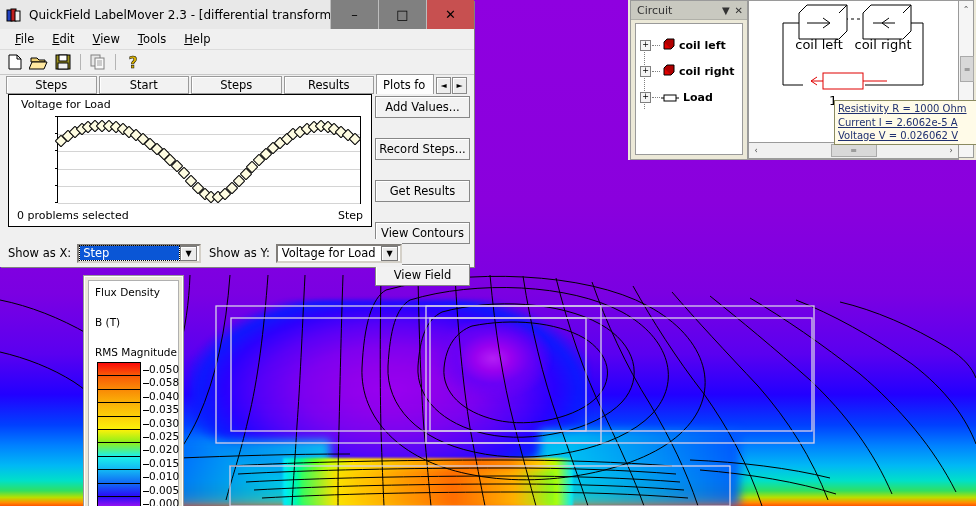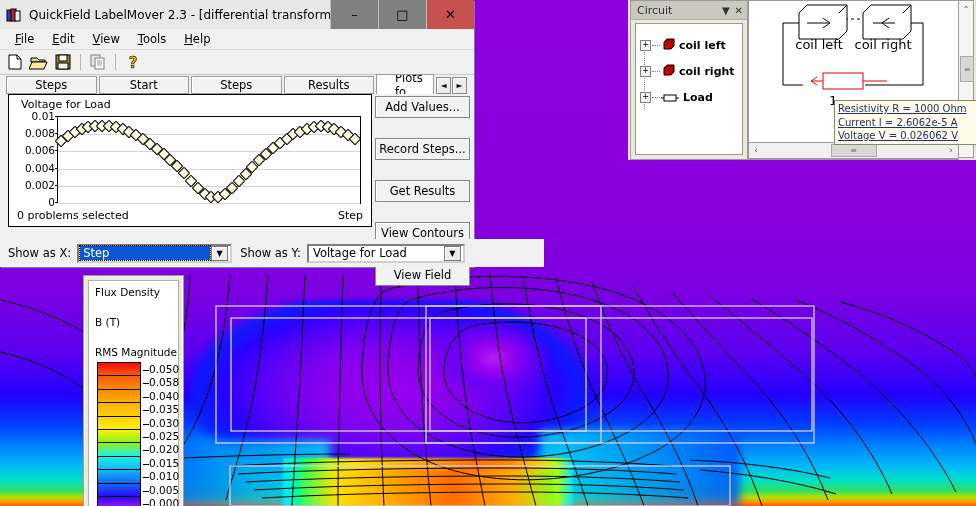--- a/index.html
+++ b/index.html
@@ -67,21 +67,21 @@
     border-bottom:1px solid #c8c8c8;}
   .tb-ico{width:20px;height:20px;position:relative;}
   .tb-sep{width:1px;height:16px;background:#b4b4b4;margin:0 3px;}
 
   
   #tabstrip{position:absolute;left:6px;top:74px;width:462px;height:20px;display:flex;align-items:flex-end;}
   .tab{flex:1;height:18px;background:#f2f2f2;border:1px solid #9a9a9a;margin-right:2px;
     display:flex;align-items:center;justify-content:center;font-size:11.5px;color:#000;
     box-shadow:inset 1px 1px 0 #fff;box-sizing:border-box;}
   .tab.active{height:20px;background:#fdfdfd;border-bottom:none;font-weight:normal;}
-  .tab.partial{flex:0 0 58px;justify-content:flex-start;padding-left:18px;overflow:hidden;}
+  .tab.partial{flex:0 0 58px;justify-content:flex-start;padding-left:6px;overflow:hidden;}
   .spin{width:15px;height:17px;background:#ececec;border:1px solid #8a8a8a;
     display:flex;align-items:center;justify-content:center;font-size:8px;color:#000;
     box-shadow:inset 1px 1px 0 #fff;box-sizing:border-box;margin-right:1px;}
 
   
   #chart-panel{position:absolute;left:8px;top:94px;width:362px;height:131px;background:#fff;border:1px solid #000;}
   #chart-title{position:absolute;left:12px;top:3px;font-size:11px;color:#000;}
   #plot{position:absolute;left:49px;top:21px;width:302px;height:86px;border:1px solid #000;border-left:none;background:#fff;}
   #plot .grid{position:absolute;left:0;width:100%;height:1px;background:#d4d4d4;}
   .ylab{position:absolute;right:0;font-size:10.5px;color:#000;white-space:nowrap;text-align:right;}
@@ -96,21 +96,21 @@
 
   
   #sidebtns{position:absolute;left:375px;top:96px;width:95px;}
   .sbtn{height:22px;margin-bottom:20px;background:#f2f2f2;border:1px solid #878787;
     box-shadow:inset 1px 1px 0 #fff;display:flex;align-items:center;justify-content:center;
     font-size:11.5px;color:#000;box-sizing:border-box;}
   .sbtn.gap{margin-top:10px;}
   #clip-view-contours{position:absolute;left:375px;top:222px;width:95px;height:18px;overflow:hidden;}
 
   
-  #bottombar{position:absolute;left:0;bottom:0;width:544px;height:28px;background:#f0f0f0;
+  #bottombar{position:absolute;left:0;bottom:0;width:402px;height:28px;background:#f0f0f0;
     display:flex;align-items:center;}
   .lbl{font-size:11.5px;color:#000;margin-left:8px;margin-right:6px;white-space:nowrap;}
   .cbx{height:19px;border:2px inset #d4d0c8;background:#fff;display:flex;align-items:center;
     position:relative;box-sizing:border-box;}
   .cbx .val{font-size:11.5px;color:#000;padding-left:4px;flex:1;white-space:nowrap;overflow:hidden;}
   .cbx.sel .val{background:#0a56d6;color:#fff;outline:1px dotted #000;margin:1px;padding-left:3px;}
   .cbx .arrow{width:17px;height:15px;margin-right:2px;background:#ececec;border:1px solid #7a7a7a;
     box-shadow:inset 1px 1px 0 #fff;display:flex;align-items:center;justify-content:center;
     font-size:8px;color:#000;box-sizing:border-box;flex:none;}
 
@@ -318,28 +318,20 @@
     <div class="tab">Start</div>
     <div class="tab">Steps</div>
     <div class="tab">Results</div>
     <div class="tab active partial">Plots fo</div>
     <div class="spin">◄</div>
     <div class="spin">►</div>
   </div>
 
   <div id="chart-panel">
     <div id="chart-title">Voltage for Load</div>
-    <div id="yaxis">
-        <div class="ylab" style="top: 1px;">0.01</div>
-        <div class="ylab" style="top: 18.2px;">0.008</div>
-        <div class="ylab" style="top: 35.4px;">0.006</div>
-        <div class="ylab" style="top: 52.6px;">0.004</div>
-        <div class="ylab" style="top: 69.8px;">0.002</div>
-        <div class="ylab" style="top: 87px;">0</div>
-      </div>
     <div id="vaxis"></div>
     <div id="ytickwrap">
         <div class="yt" style="top: 0px;"></div>
         <div class="yt" style="top: 17.2px;"></div>
         <div class="yt" style="top: 34.4px;"></div>
         <div class="yt" style="top: 51.6px;"></div>
         <div class="yt" style="top: 68.8px;"></div>
         <div class="yt" style="top: 86px;"></div>
       </div>
     <div id="plot">

